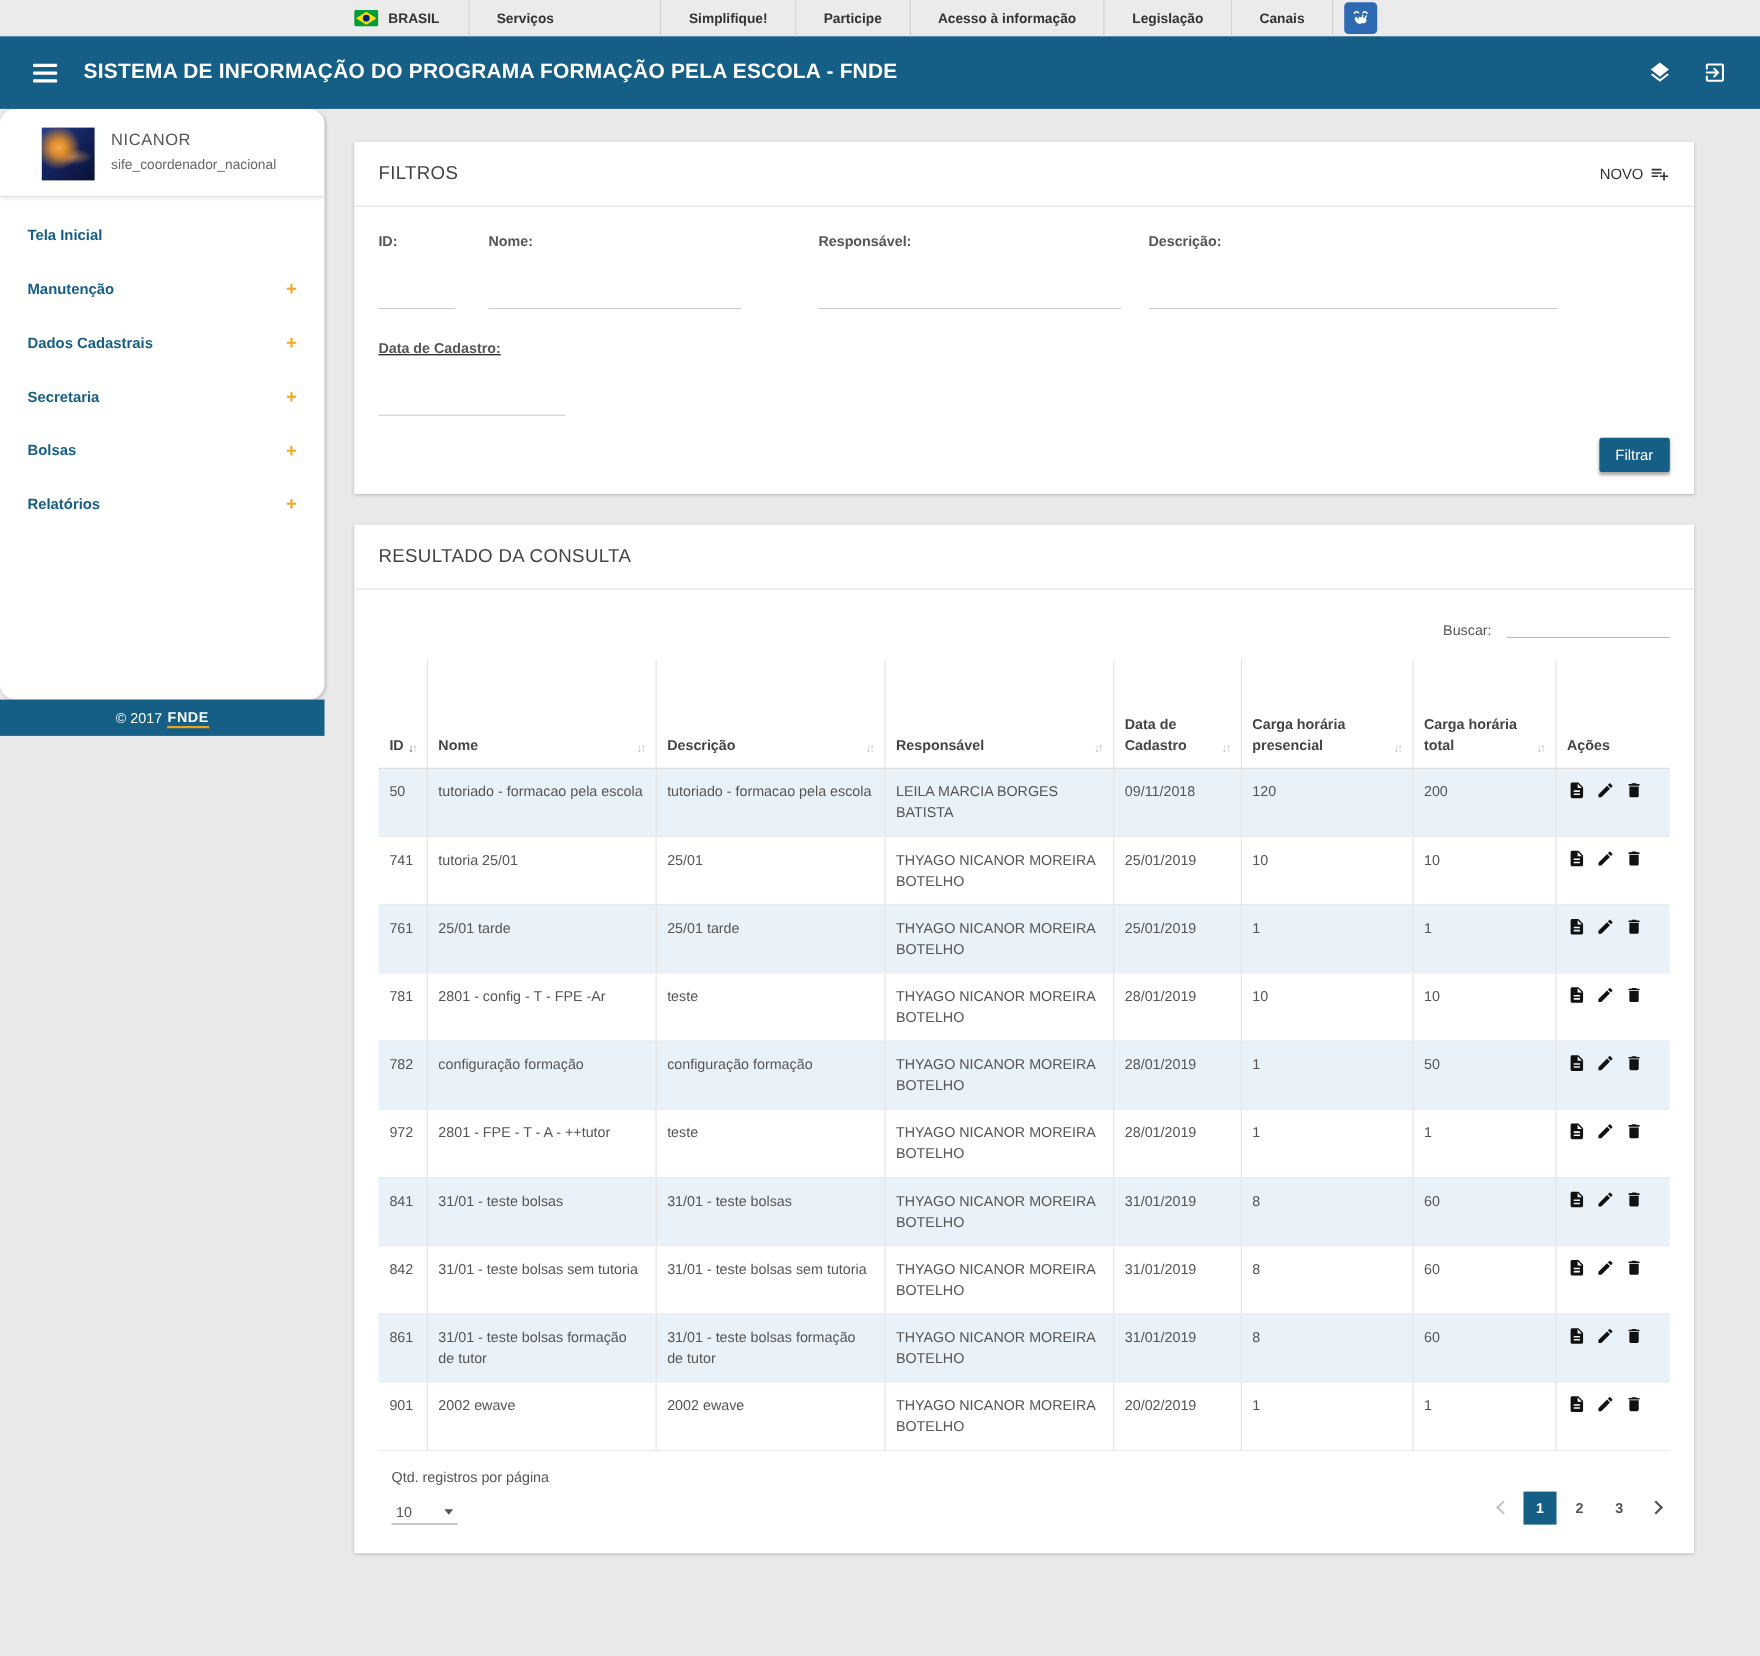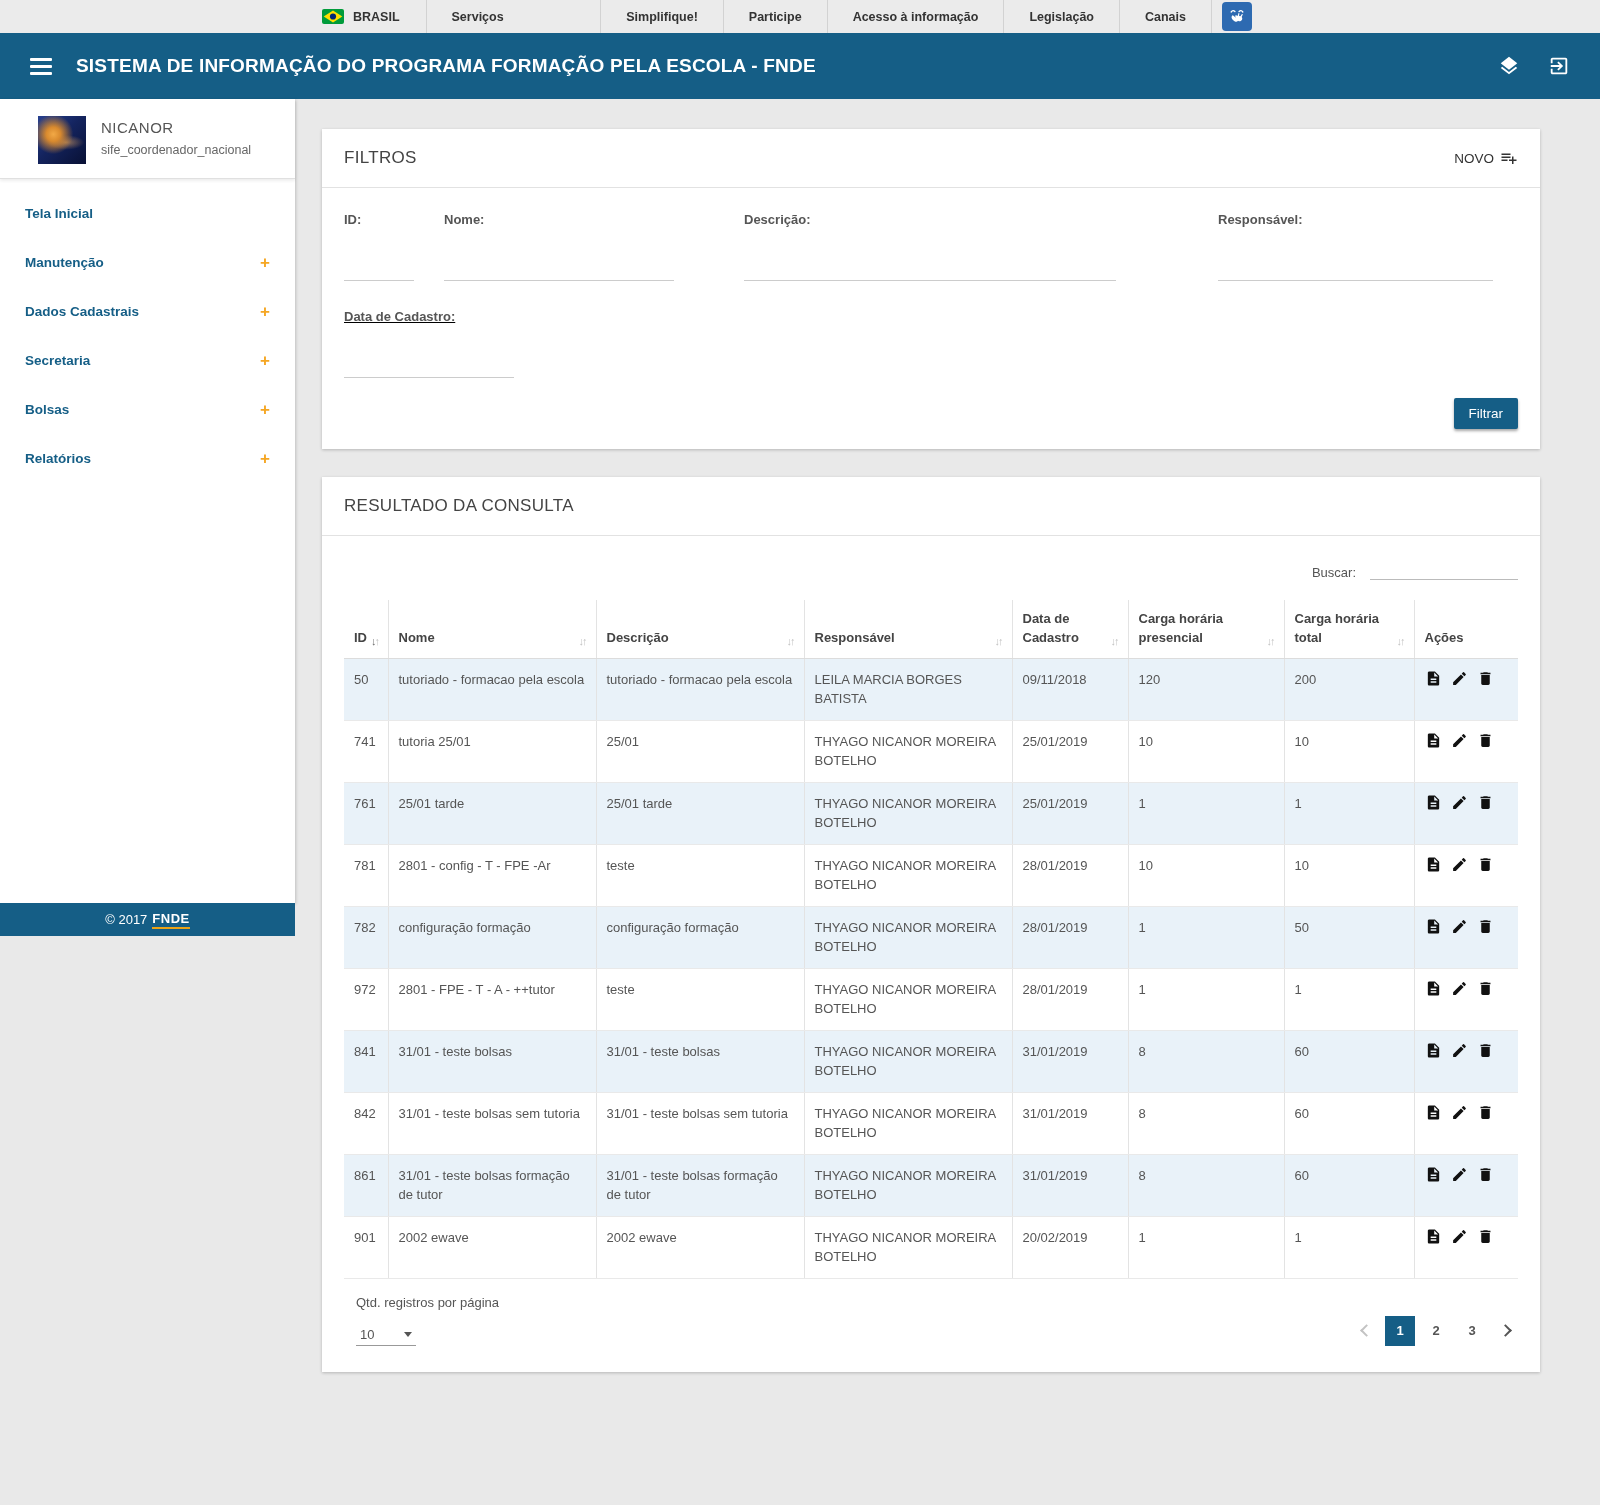--- a/index.html
+++ b/index.html
@@ -21,21 +21,21 @@
   
   .appbar { height:66px; background:#155e86; display:flex; align-items:center; padding:12px 30px; gap:24px; }
   .hamburger { width:22px; display:flex; flex-direction:column; gap:4px; background:none; border:none; cursor:pointer; padding:0; }
   .hamburger i { display:block; height:3px; background:#fff; border-radius:1px; }
   .app-title { color:#fff; font-size:19px; font-weight:bold; letter-spacing:.2px; }
   .appbar-actions { margin-left:auto; display:flex; align-items:center; gap:28px; }
   .appbar-actions button { background:none; border:none; cursor:pointer; padding:0; line-height:0; }
 
   
   .sidebar { position:absolute; left:0; top:99px; width:295px; }
-  .sidebar-body { background:#fff; height:804px; box-shadow:1px 1px 3px rgba(0,0,0,.18); }
+  .sidebar-body { background:#fff; height:537px; box-shadow:1px 1px 3px rgba(0,0,0,.18);border-radius:14px; }
   .user-card { display:flex; align-items:flex-start; gap:15px; padding:17px 10px 14px 38px;
                border-bottom:1px solid #e0e0e0; box-shadow:0 2px 3px rgba(0,0,0,.07); }
   .avatar { width:48px; height:48px; flex:0 0 48px;
      background:
        radial-gradient(circle at 32% 38%, #f2a946 0, #d98a2e 16%, rgba(217,138,46,0) 45%),
        radial-gradient(ellipse 55% 22% at 58% 55%, rgba(235,170,95,.6), transparent 70%),
        linear-gradient(135deg, #27408f 0%, #14245f 45%, #081034 100%); }
   .user-name { font-size:15px; color:#555; letter-spacing:.5px; padding-top:3px; }
   .user-role { font-size:12.5px; color:#666; margin-top:7px; }
   .menu { padding-top:10px; }
@@ -77,21 +77,21 @@
   .search-row { display:flex; justify-content:flex-end; align-items:flex-end; gap:14px; margin:10px 0 20px; }
   .search-row label { font-size:13px; color:#555; }
   .search-row input { border:none; border-bottom:1px solid #bbb; width:148px; height:20px; font-size:13px;
                       background:transparent; outline:none; }
 
   table.results { width:100%; border-collapse:collapse; table-layout:fixed; font-size:13px; color:#555; }
   table.results th { text-align:left; vertical-align:bottom; padding:10px 10px; font-size:13px; color:#444;
                      border-right:1px solid #e3e3e3; border-bottom:1px solid #dcdcdc; cursor:pointer; }
   table.results th:last-child { border-right:none; cursor:default; }
   .th-inner { display:flex; justify-content:space-between; align-items:flex-end; gap:4px; }
-  .th-inner > span:first-child { line-height:1.45; }
+  .th-inner > span:first-child { line-height:1.45;margin-top:40px; }
   .sort { white-space:nowrap; font-size:11px; color:#c2c2c2; letter-spacing:-2px; padding-bottom:1px; }
   .sort.active .sd { color:#6d6d6d; }
   table.results td { height:60px; vertical-align:top; padding:11px 10px; line-height:1.5;
                      border-right:1px solid #e3e3e3; border-bottom:1px solid #e9e9e9; word-wrap:break-word; }
   table.results td:last-child { border-right:none; }
   table.results tbody tr:nth-child(odd) { background:#e9f2f9; }
   td.actions { white-space:nowrap; }
   .icon-btn { background:none; border:none; padding:0; margin-right:9px; cursor:pointer; line-height:0; }
 
   .table-footer { display:flex; justify-content:space-between; align-items:flex-end; margin-top:16px;margin-left:12px; }
@@ -229,26 +229,26 @@
       <div class="filters-body">
         <div class="filter-row">
           <div class="f-field w-id">
             <label>ID:</label>
             <input style="">
           </div>
           <div class="f-field w-nome">
             <label>Nome:</label>
             <input style="">
           </div>
+          <div class="f-field w-resp">
+            <label>Responsável:</label>
+            <input style="">
+          </div>
           <div class="f-field w-desc">
             <label>Descrição:</label>
-            <input style="">
-          </div>
-          <div class="f-field w-resp">
-            <label>Responsável:</label>
             <input style="">
           </div>
         </div>
         <div class="f-field w-data">
           <label>Data de Cadastro:</label>
           <input style="">
         </div>
         <div class="filter-actions">
           <button class="btn-primary">Filtrar</button>
         </div>

